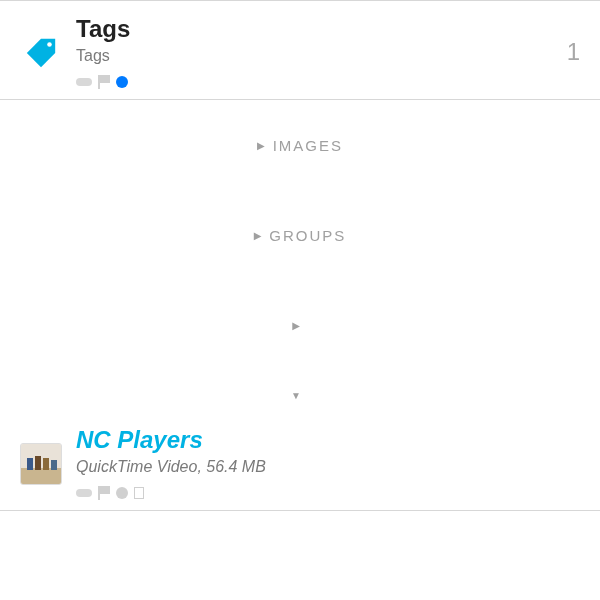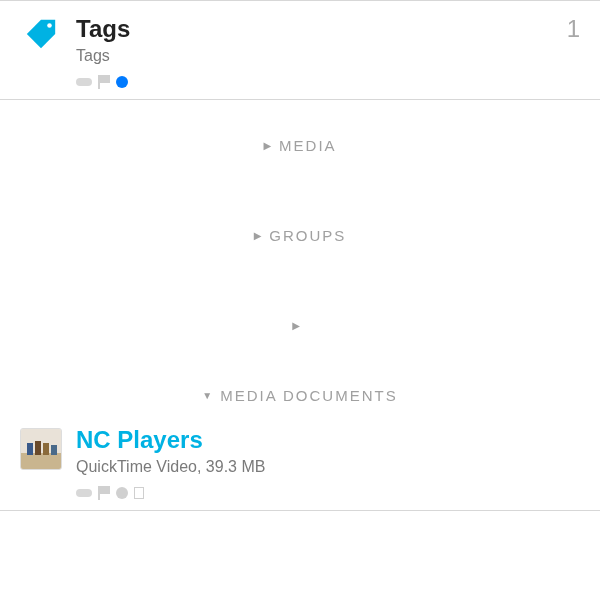--- a/index.html
+++ b/index.html
@@ -11,21 +11,21 @@
     color: #222;
     overflow: hidden;
   }
   .divider {
     height: 1px;
     background: #d7d7d7;
     margin: 0;
   }
   .row {
     display: flex;
-    align-items: flex-start;
+    align-items: center;
     padding: 14px 20px 10px 20px;
   }
   .row-icon {
     width: 42px;
     display: flex;
     justify-content: center;
     padding-top: 2px;
   }
   .row-body {
     flex: 1;
@@ -113,53 +113,52 @@
       <span class="dot blue"></span>
     </div>
   </div>
   <div class="count">1</div>
 </div>
 
 <div class="divider"></div>
 
 <div class="section-header">
   <span class="tri">▶</span>
-  <span>MEDIA</span>
+  <span>IMAGES</span>
 </div>
 
 <div class="section-header">
   <span class="tri">▶</span>
   <span>GROUPS</span>
 </div>
 
 <div class="section-header">
   <span class="tri">▶</span>
 </div>
 
 <div class="section-header open">
   <span class="tri">▼</span>
-  <span>MEDIA DOCUMENTS</span>
 </div>
 
-<div class="row" style="padding-top:6px;">
+<div class="row" style="padding-top:6px;font-style:italic;">
   <div class="row-icon">
     <div class="thumb">
       <svg viewBox="0 0 40 40">
         <rect x="0" y="0" width="40" height="40" fill="#e9e2d8"></rect>
         <rect x="0" y="24" width="40" height="16" fill="#c9b58f"></rect>
         <rect x="6" y="14" width="6" height="12" fill="#3a5a8a"></rect>
         <rect x="14" y="12" width="6" height="14" fill="#6a4a2a"></rect>
         <rect x="22" y="14" width="6" height="12" fill="#8a6a3a"></rect>
         <rect x="30" y="16" width="6" height="10" fill="#4a6a8a"></rect>
       </svg>
     </div>
   </div>
   <div class="row-body">
     <div class="row-title link">NC Players</div>
-    <div class="row-sub">QuickTime Video, 39.3 MB</div>
+    <div class="row-sub">QuickTime Video, 56.4 MB</div>
     <div class="status-icons">
       <span class="pill"></span>
       <span class="flag"></span>
       <span class="dot gray"></span>
       <span class="sq"></span>
     </div>
   </div>
 </div>
 
 <div class="divider"></div>

